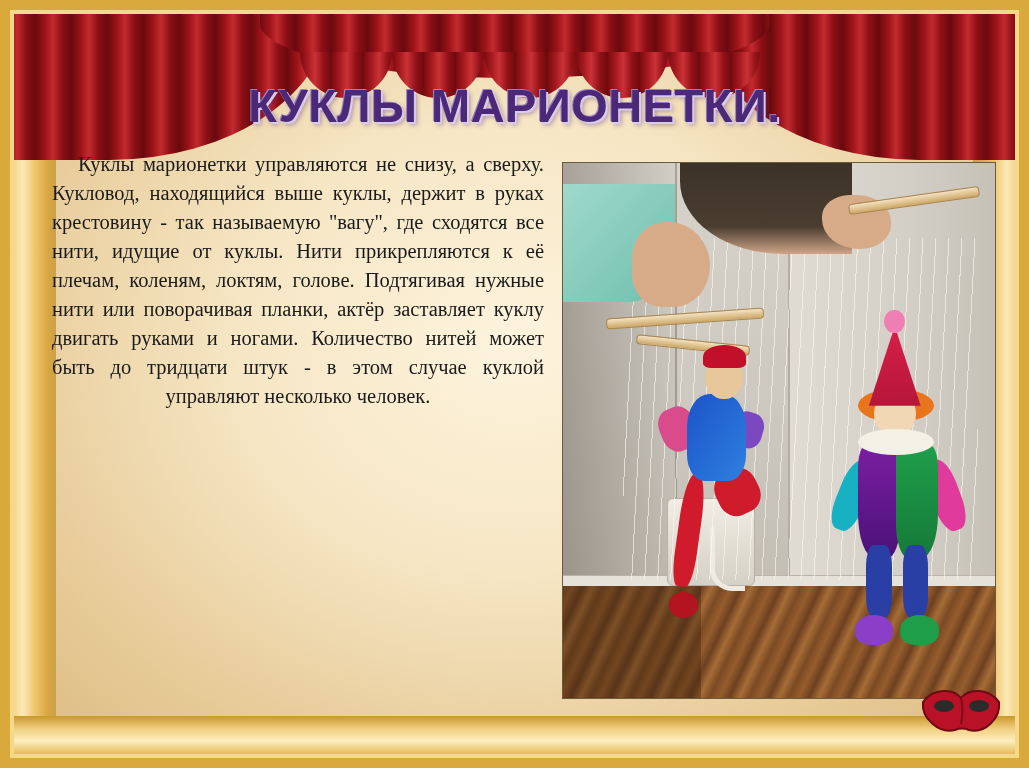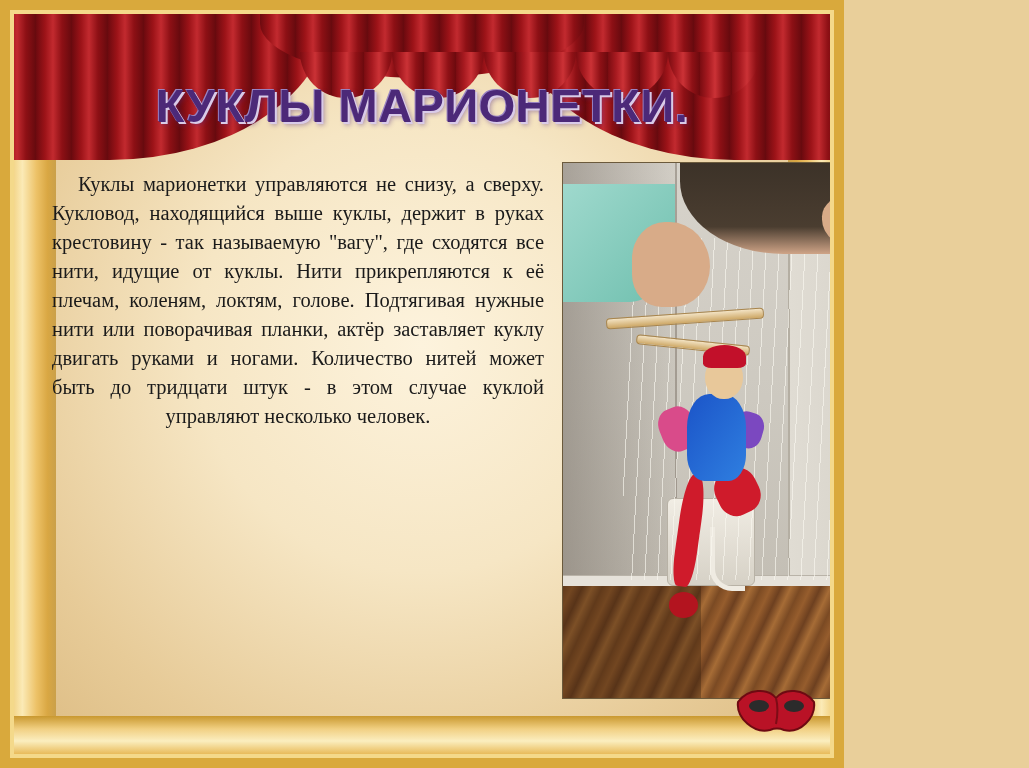--- a/index.html
+++ b/index.html
@@ -9,21 +9,21 @@
   body {
     width: 1029px;
     height: 768px;
     overflow: hidden;
     font-family: "Liberation Serif", serif;
     background: #e9cf9a;
   }
 
   .slide {
     position: relative;
-    width: 844px;
+    width: 1029px;
     height: 768px;
     overflow: hidden;
     background:
       radial-gradient(ellipse at 50% 45%, #fdf3dd 0%, #f6e6c4 38%, #e7cb98 72%, #d9b77c 100%);
   }
 
   
   .frame-outer {
     position: absolute;
     inset: 0;
@@ -163,21 +163,20 @@
     color: #1a1a1a;
     text-align: center;
   }
   .body-text p {
     margin: 0;
   }
   .body-text p.indented {
     text-indent: 26px;
     text-align: justify;
     text-align-last: center;
-    margin-top: 20px;
   }
 
   
   .photo {
     position: absolute;
     left: 562px;
     top: 162px;
     width: 432px;
     height: 535px;
     z-index: 20;

